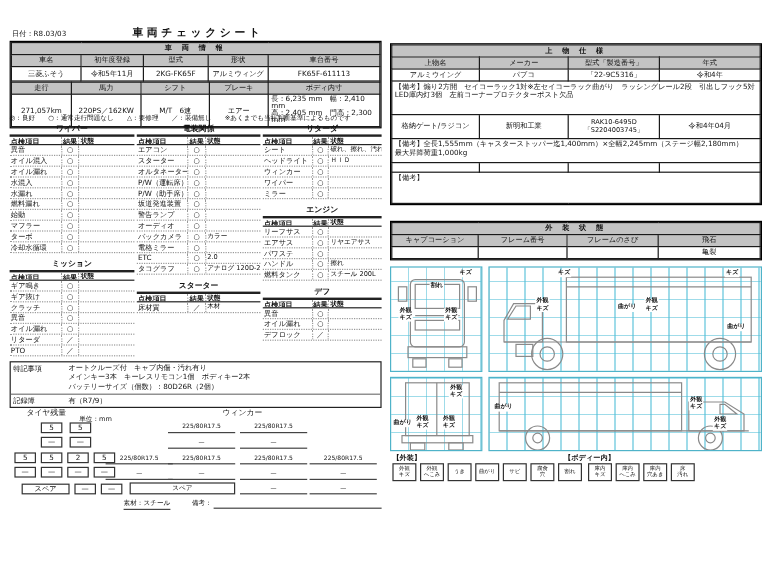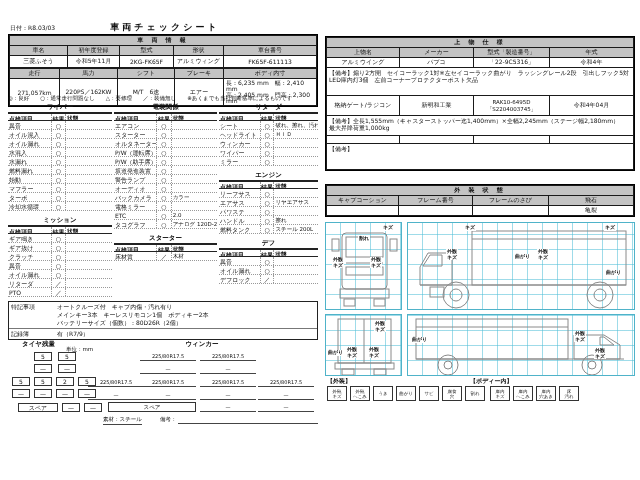--- a/index.html
+++ b/index.html
@@ -29,21 +29,21 @@
 #notes{left:8px;top:301px;width:310px;border:1.5px solid #222}
 .nrow{display:flex}
 .nlabel{width:46px;padding:1px 2px;font-size:6px}
 .nlines{flex:1;padding:1px 2px}
 .nlines div{height:8px;line-height:8px;font-size:6px;white-space:nowrap;overflow:hidden}
 .nval{flex:1;padding:1px 2px;font-size:6px}
 #tremain{left:8px;top:340px;width:98px;height:86px}
 #tsizes{left:86px;top:340px;width:232px;height:92px}
 .tbox{position:absolute;width:18px;height:9px;border:1px solid #333;text-align:center;line-height:8px;font-size:6px;background:#fff}
 .tsize{position:absolute;width:56px;border-bottom:1px solid #444;text-align:center;font-size:5px;height:9px;line-height:8px;white-space:nowrap;overflow:hidden}
-.ttitle{font-weight:bold;font-size:6.5px}
+.ttitle{font-weight:normal;font-size:6.5px}
 #bodyspec{left:325px;top:36px;width:310px;border:1px solid #000}
 #exterior{left:325px;top:184px;width:310px;border:1px solid #000}
 .rmk{text-align:left!important;padding:1px 2px!important;font-size:5.5px;line-height:7px;vertical-align:top!important}
 .panel{position:absolute;border:1px solid #4fb3c9;background:
  repeating-linear-gradient(0deg,transparent 0 14px, rgba(80,190,215,.55) 14px 15px),
  repeating-linear-gradient(90deg,transparent 0 14px, rgba(80,190,215,.55) 14px 15px),#fff;overflow:hidden}
 .panel svg{position:absolute;left:0;top:0}
 .dlabel{position:absolute;font-size:5px;line-height:5.5px;background:#fff;padding:0 1px;white-space:pre-line;font-weight:bold;text-align:center}
 .chip{position:absolute;top:386px;width:20px;height:15px;border:1px solid #333;font-size:4.5px;line-height:5px;display:flex;align-items:center;justify-content:center;text-align:center;white-space:pre-line;background:#fff}
 .lghdr{position:absolute;top:377px;font-size:6px;font-weight:bold}

